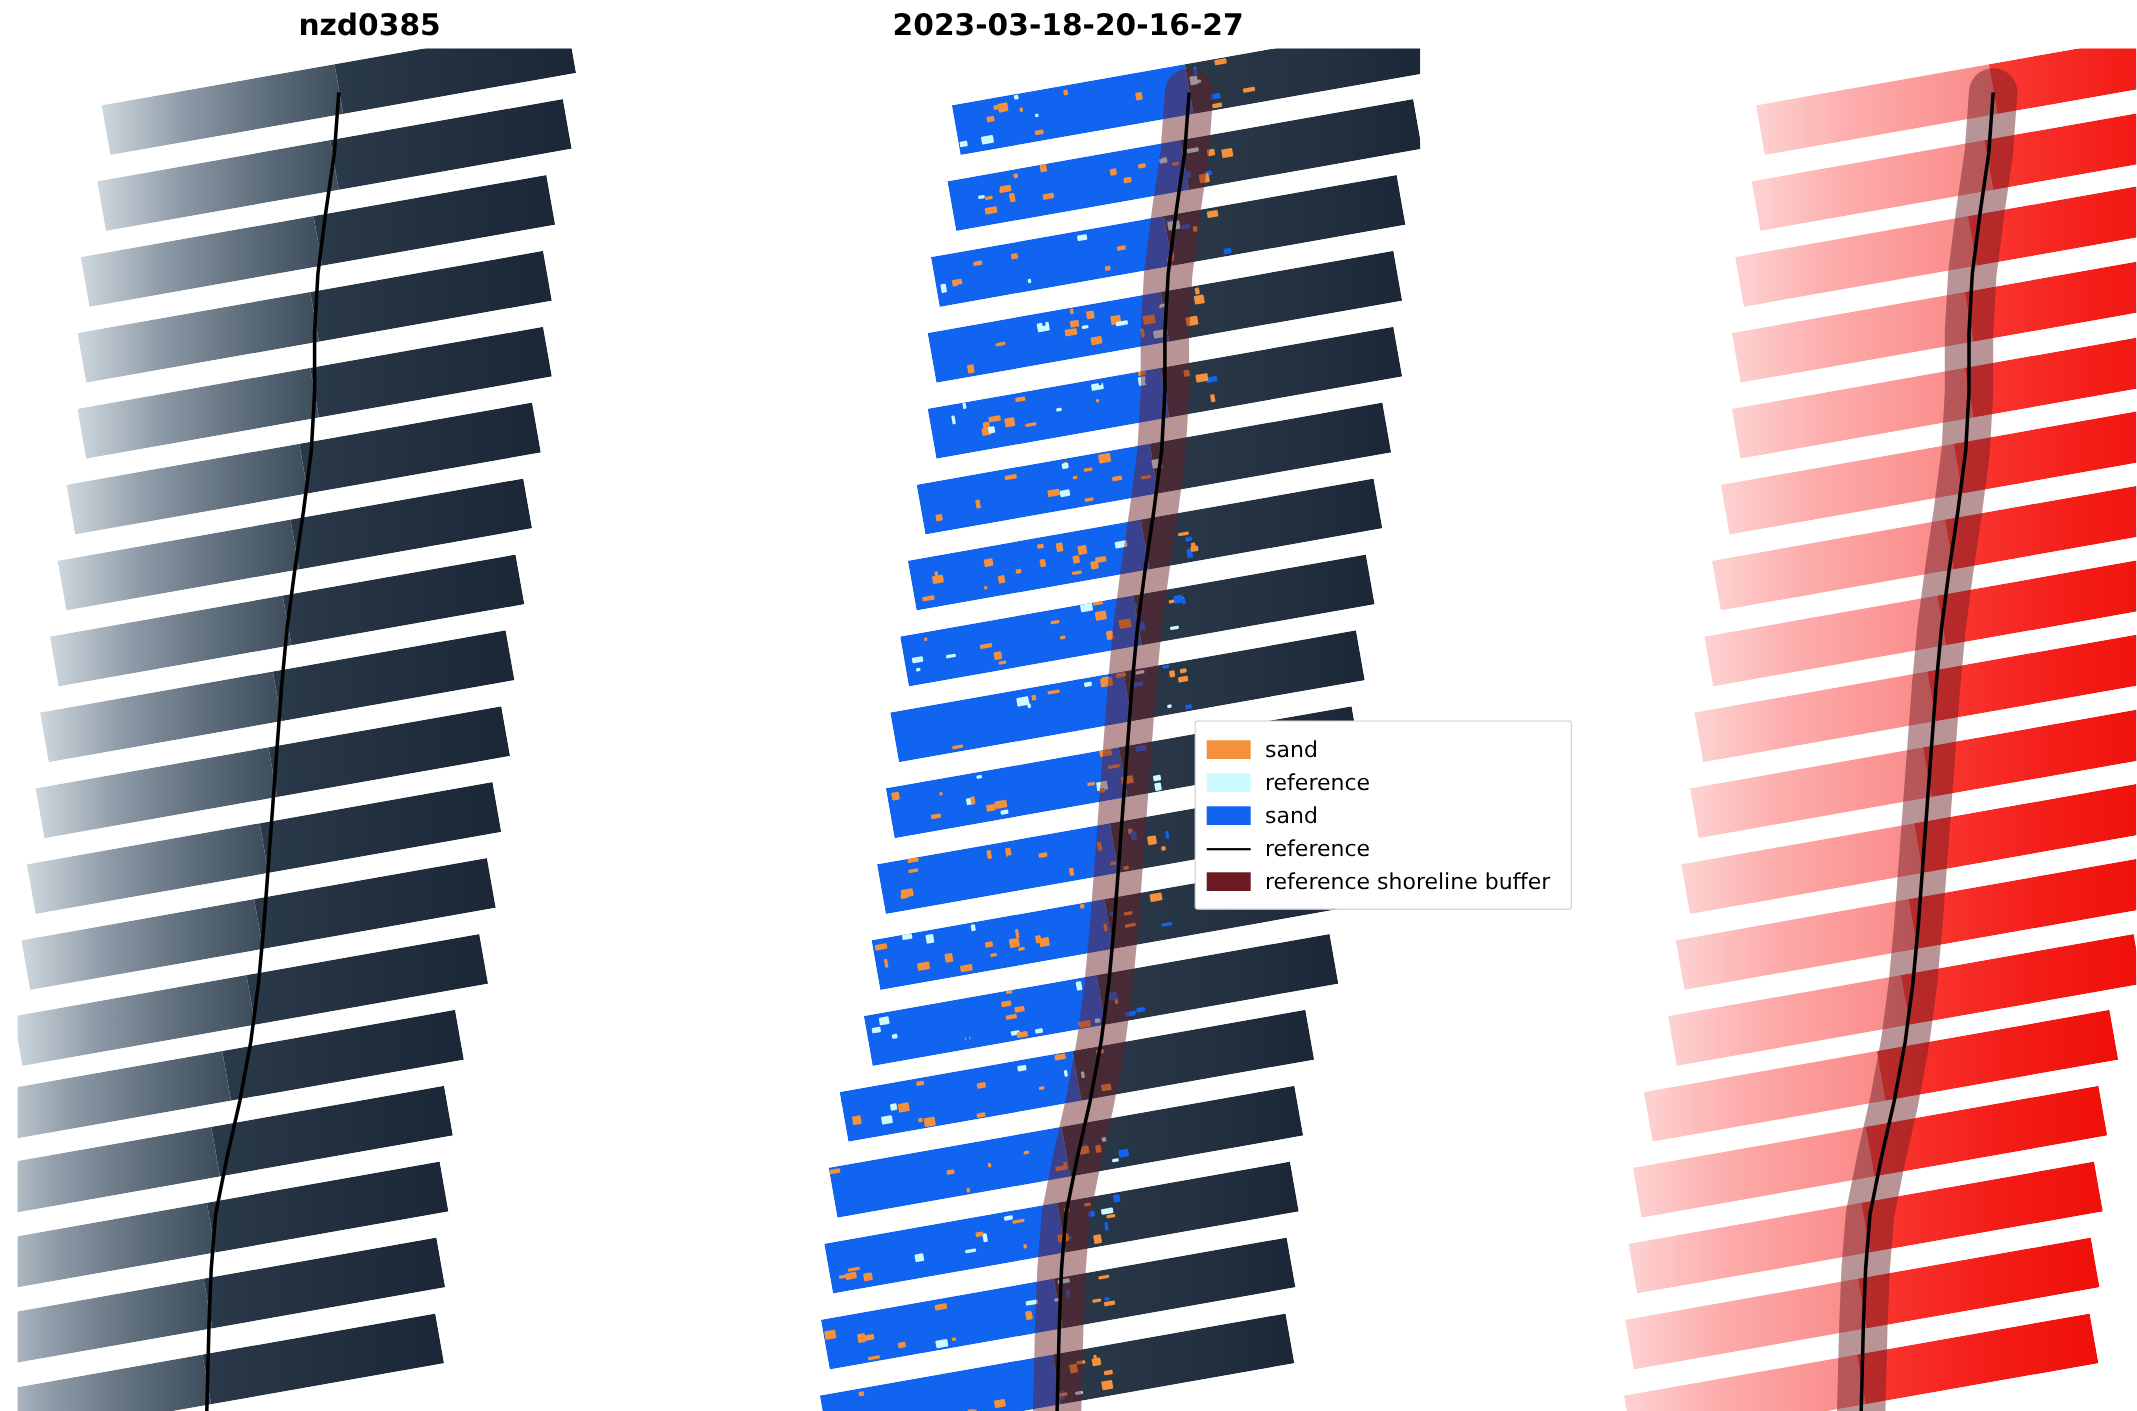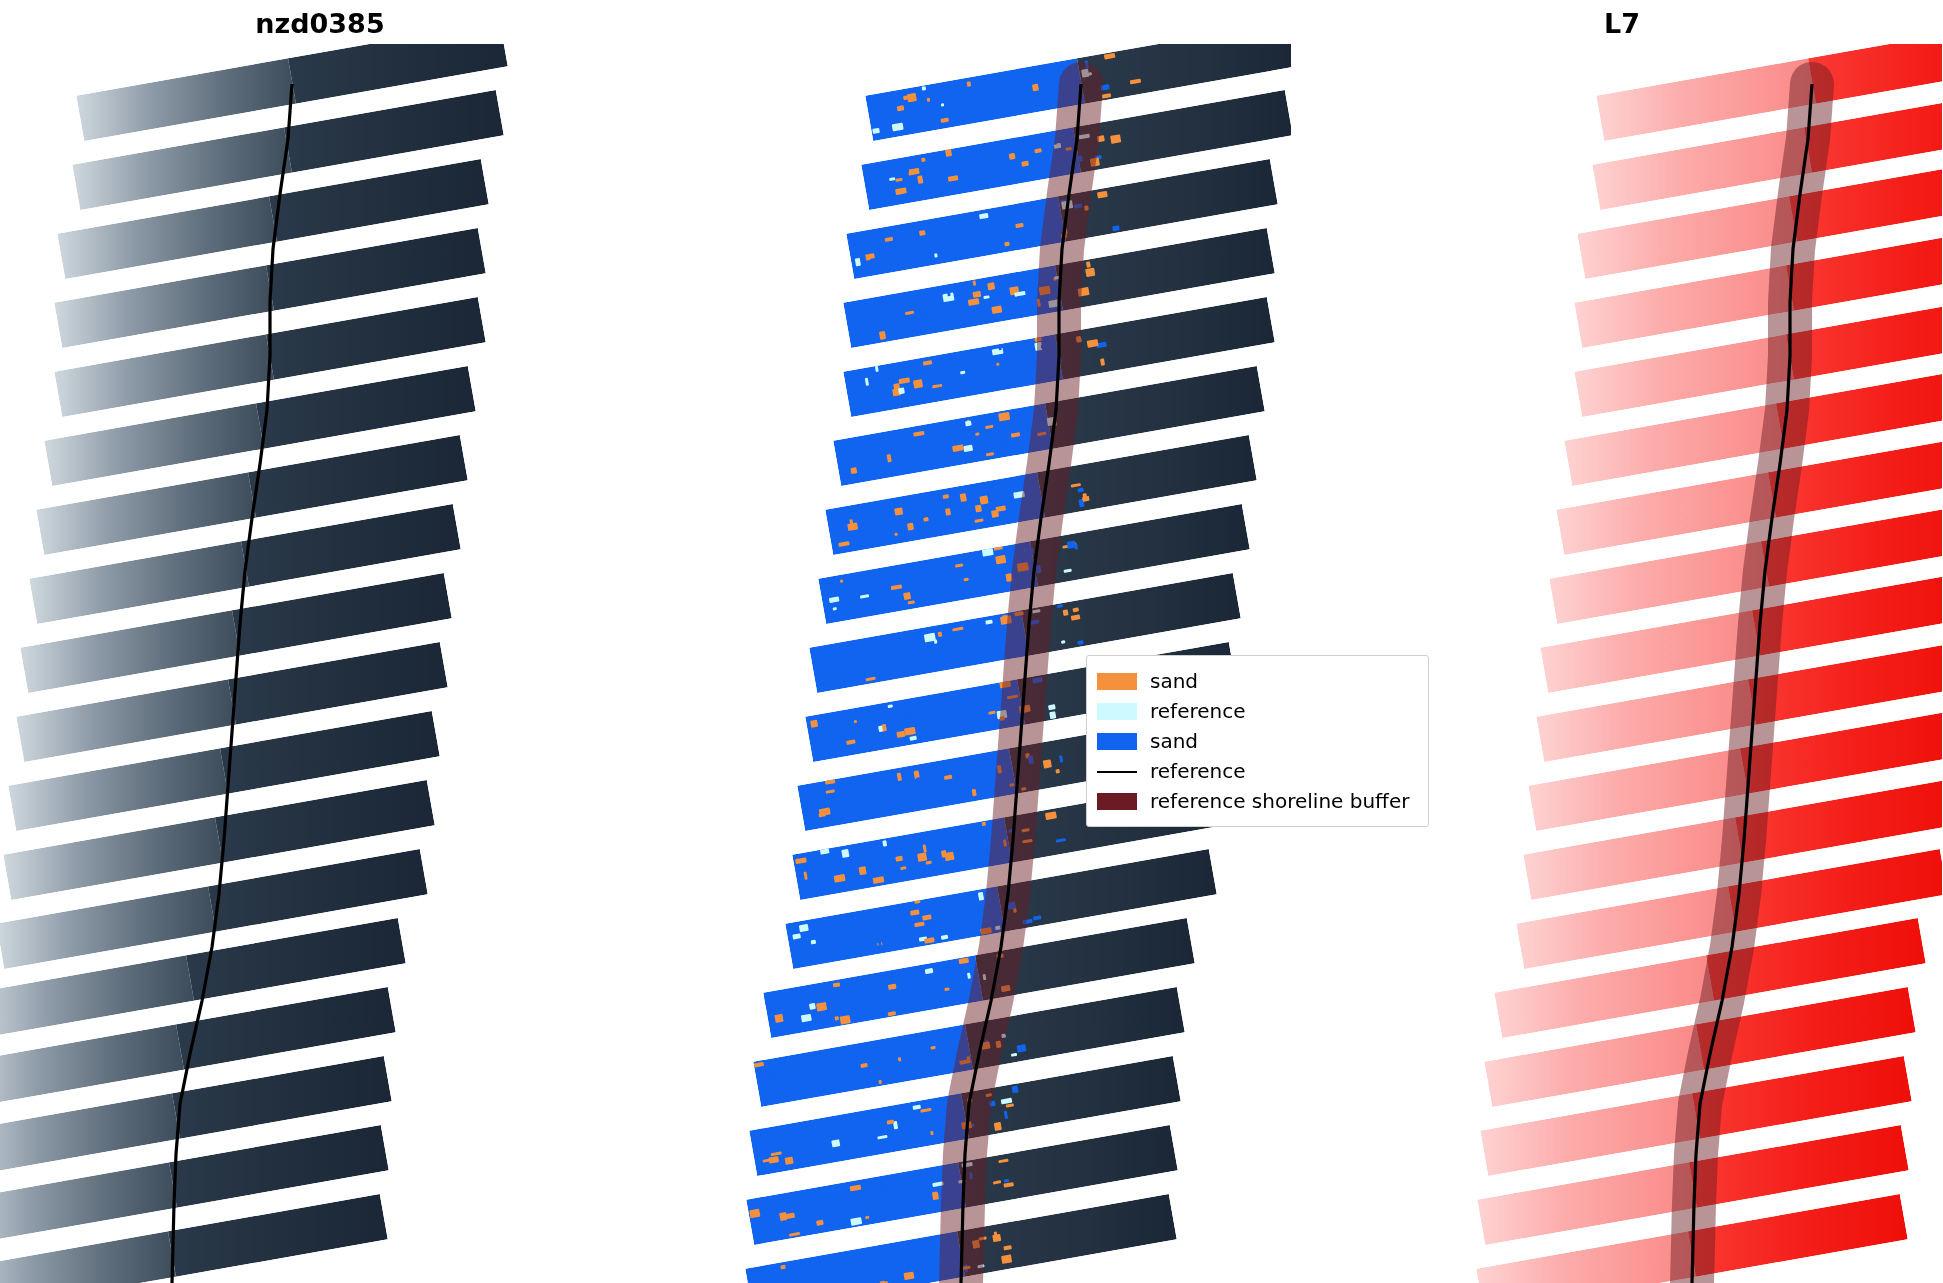--- a/index.html
+++ b/index.html
@@ -30,21 +30,21 @@
     top: 8px;
     width: 100%;
     text-align: center;
     font-size: 27px;
     font-weight: bold;
     color: #000000;
     letter-spacing: 0px;
     white-space: nowrap;
   }
   
-  #panel-rgb      { left: 0px;    width: 640px; }
+  #panel-rgb      { left: 16px;    width: 640px; }
   #panel-class    { left: 651px;  width: 640px; }
   #panel-nir      { left: 1302px; width: 640px; }
 
   .imgwrap {
     position: absolute;
     top: 44px;
     left: 0;
     width: 100%;
     height: 1239px;
     overflow: hidden;
@@ -240,20 +240,21 @@
             <div class="right-half" style="width: 215px;"></div>
           </div>
         </div>
       <svg class="shoreline-svg" viewBox="0 0 640 1239" preserveAspectRatio="none">
         <path class="shoreline-path" id="sl-rgb" d="M292 40 L288 95 L280 150 L273 205 L270 258 L270 312 L267 366 L260 420 L252 474 L245 527 L240 580 L236 634 L232 688 L228 742 L224 796 L219 850 L212 903 L202 957 L190 1010 L180 1060 L176 1110 L174 1160 L173 1200 L172 1239"></path>
       </svg>
     </div>
   </div>
 
   <div class="panel" id="panel-class">
+    <div class="panel-title">2023-03-18-20-16-27</div>
     <div class="imgwrap">
       <div class="scene cls" id="scene-cls">
           <div class="strip" style="width: 430px; height: 46px; left: 215px; top: 14px; transform: rotate(-10deg);">
             <div class="left-half" style="width: 215px;"></div>
             <div class="right-half" style="width: 215px;"></div>
             <div class="speck white" style="width: 3px; height: 3px; left: 73px; top: 21px;"></div>
             <div class="speck water" style="width: 5px; height: 3px; left: 70px; top: 6px;"></div>
             <div class="speck water" style="width: 9px; height: 5px; left: 233px; top: 31px;"></div>
             <div class="speck sand" style="width: 11px; height: 4px; left: 263px; top: 31px;"></div>
             <div class="speck water" style="width: 3px; height: 4px; left: 5px; top: 13px;"></div>
@@ -785,21 +786,20 @@
           </div>
         </div>
       <svg class="shoreline-svg" viewBox="0 0 640 1239" preserveAspectRatio="none">
         <path class="buffer-path" id="buf-cls" d="M430 40 L426 95 L418 150 L411 205 L408 258 L408 312 L405 366 L398 420 L390 474 L383 527 L378 580 L374 634 L370 688 L366 742 L362 796 L357 850 L350 903 L340 957 L328 1010 L318 1060 L314 1110 L312 1160 L311 1200 L310 1239"></path>
         <path class="shoreline-path" id="sl-cls" d="M430 40 L426 95 L418 150 L411 205 L408 258 L408 312 L405 366 L398 420 L390 474 L383 527 L378 580 L374 634 L370 688 L366 742 L362 796 L357 850 L350 903 L340 957 L328 1010 L318 1060 L314 1110 L312 1160 L311 1200 L310 1239"></path>
       </svg>
     </div>
   </div>
 
   <div class="panel" id="panel-nir">
-    <div class="panel-title">L7</div>
     <div class="imgwrap">
       <div class="scene nir" id="scene-nir">
           <div class="strip" style="width: 430px; height: 46px; left: 295px; top: 14px; transform: rotate(-10deg);">
             <div class="left-half" style="width: 215px;"></div>
             <div class="right-half" style="width: 215px;"></div>
           </div>
           <div class="strip" style="width: 430px; height: 46px; left: 291px; top: 83px; transform: rotate(-10deg);">
             <div class="left-half" style="width: 215px;"></div>
             <div class="right-half" style="width: 215px;"></div>
           </div>

